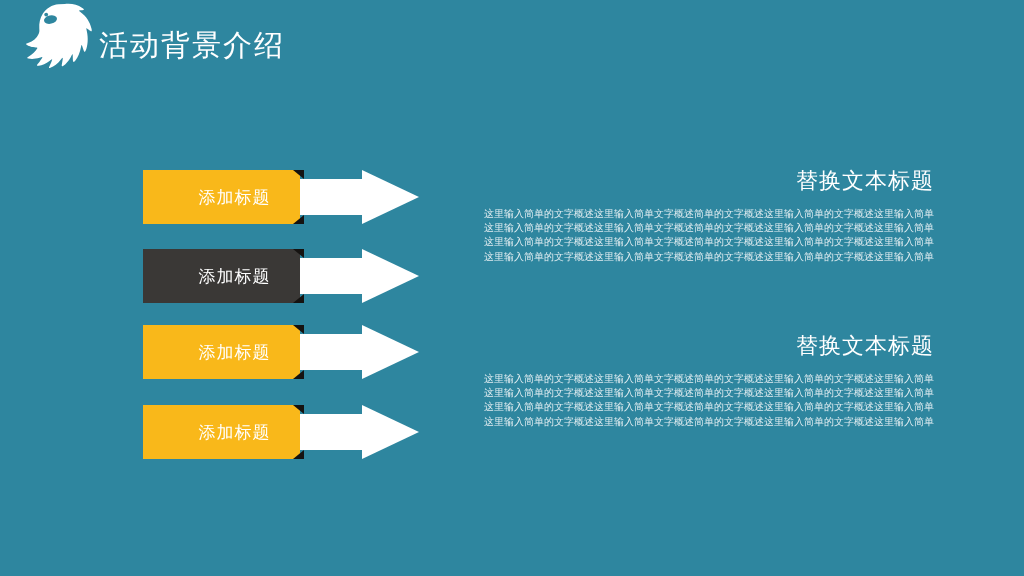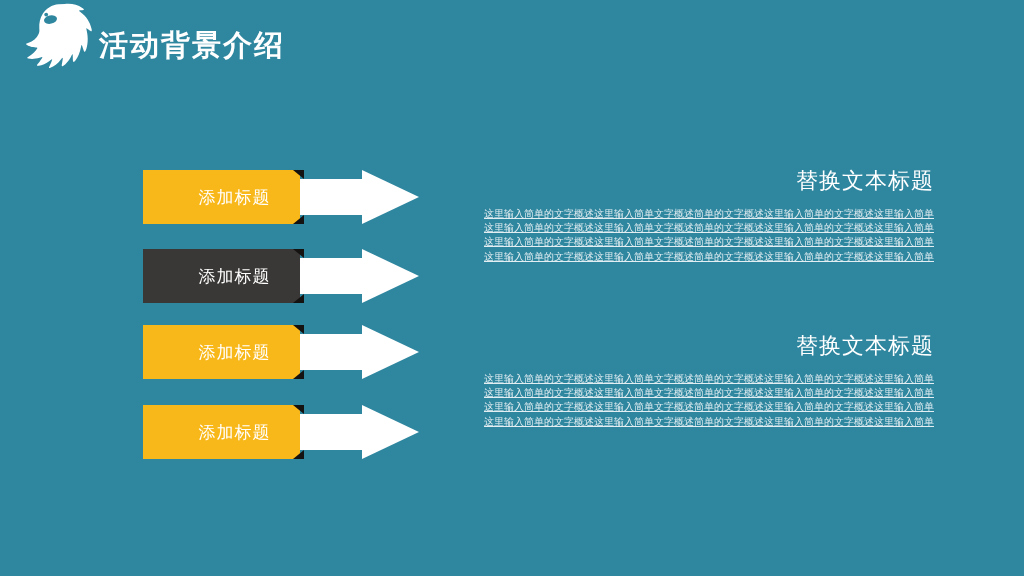--- a/index.html
+++ b/index.html
@@ -37,21 +37,21 @@
   }
   #page-title {
     position: absolute;
     left: 99px;
     top: 24px;
     font-size: 29px;
     line-height: 42px;
     color: #ffffff;
     letter-spacing: 2px;
     white-space: nowrap;
-    font-weight: 700;
+    font-weight: 400;
   }
 
   
   #steps {
     position: absolute;
     left: 143px;
     top: 170px;
     width: 290px;
     height: 290px;
   }
@@ -158,21 +158,20 @@
     white-space: nowrap;
     margin: 0 0 11px 0;
     font-weight: 400;
   }
   .block-body {
     font-size: 10px;
     line-height: 14.2px;
     color: #e3eef2;
     letter-spacing: 0px;
     white-space: nowrap;
-    text-decoration: underline;
   }
   .block-body .line {
     display: block;
     height: 14.2px;
   }
 </style>
 </head>
 <body>
 
 <div id="slide">

